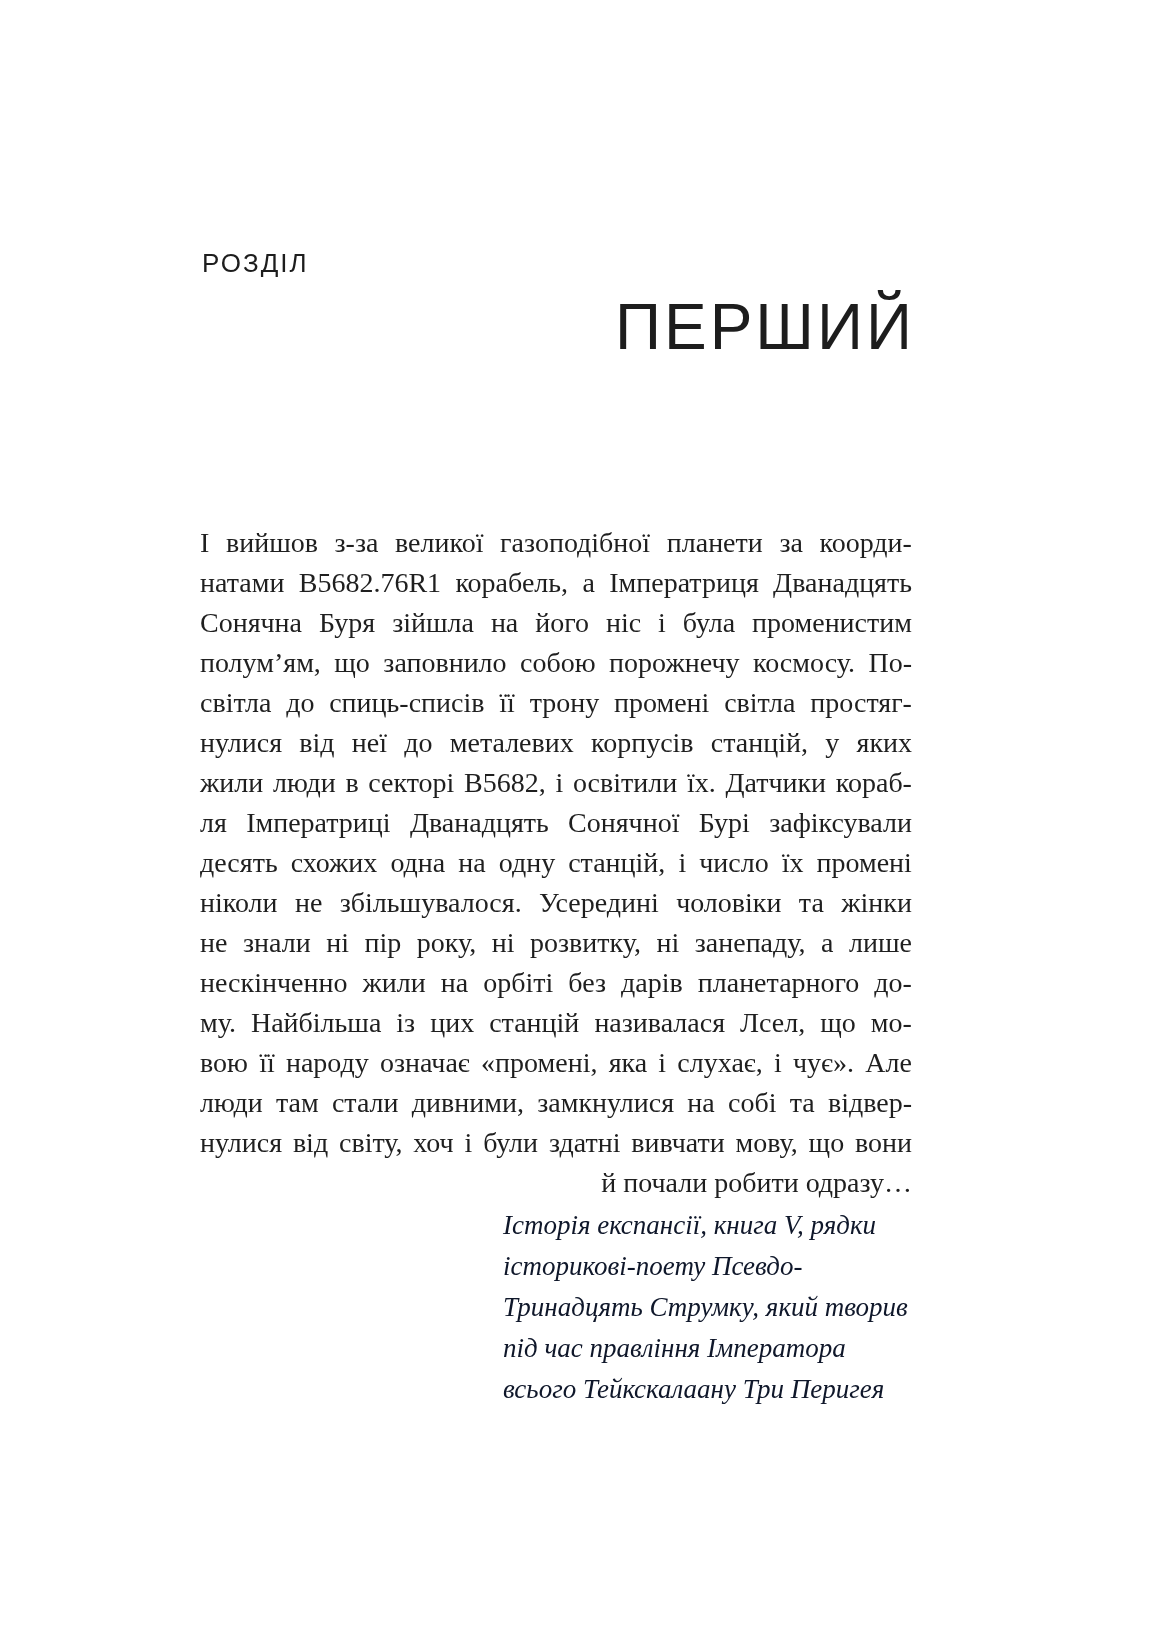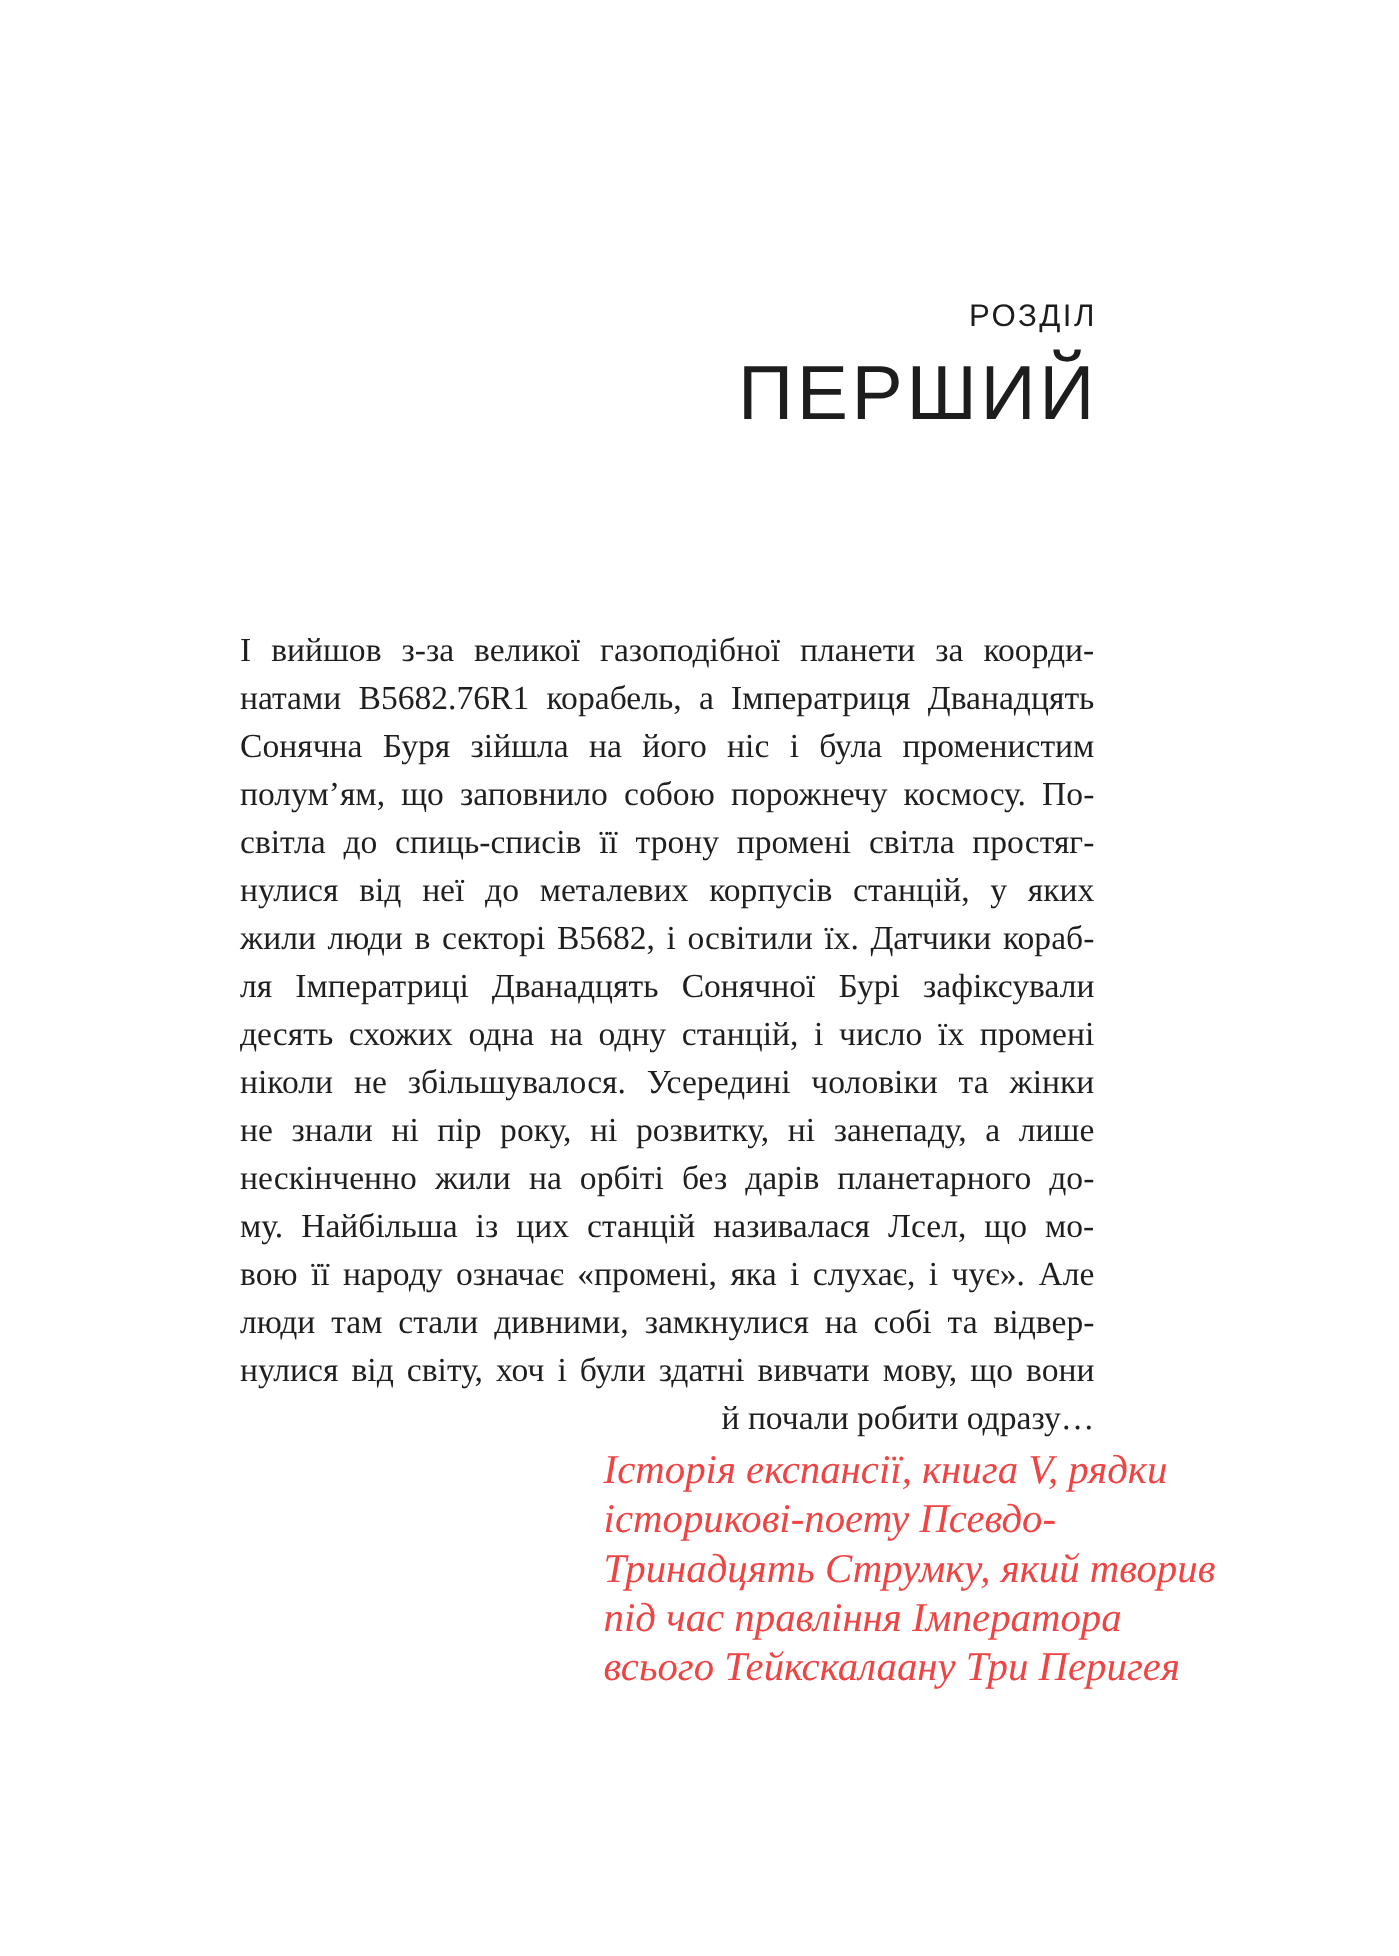--- a/index.html
+++ b/index.html
@@ -14,21 +14,21 @@
     background: #ffffff;
     overflow: hidden;
     color: #1f1f1f;
   }
   
   .chapter-kicker {
     position: absolute;
     left: 200px;
     width: 712px;
     top: 250px;
-    text-align: right;
+    text-align: left;
     font-family: "Liberation Sans", "DejaVu Sans", sans-serif;
     font-size: 26px;
     letter-spacing: 2px;
     padding-left: 2px; 
     line-height: 1;
     color: #1d1d1d;
   }
   .chapter-title {
     position: absolute;
     left: 200px;
@@ -64,22 +64,22 @@
     text-align: right;
   }
   
   .quote-block {
     position: absolute;
     left: 503px;
     top: 1205px;
     width: 440px;
     font-family: "Liberation Serif", "DejaVu Serif", serif;
     font-style: italic;
-    font-size: 34px;
-    color: #ef4444;
+    font-size: 27px;
+    color: #0f172a;
   }
   .quote-block .line {
     height: 41px;
     line-height: 41px;
     white-space: nowrap;
   }
 </style>
 </head>
 <body>
 

